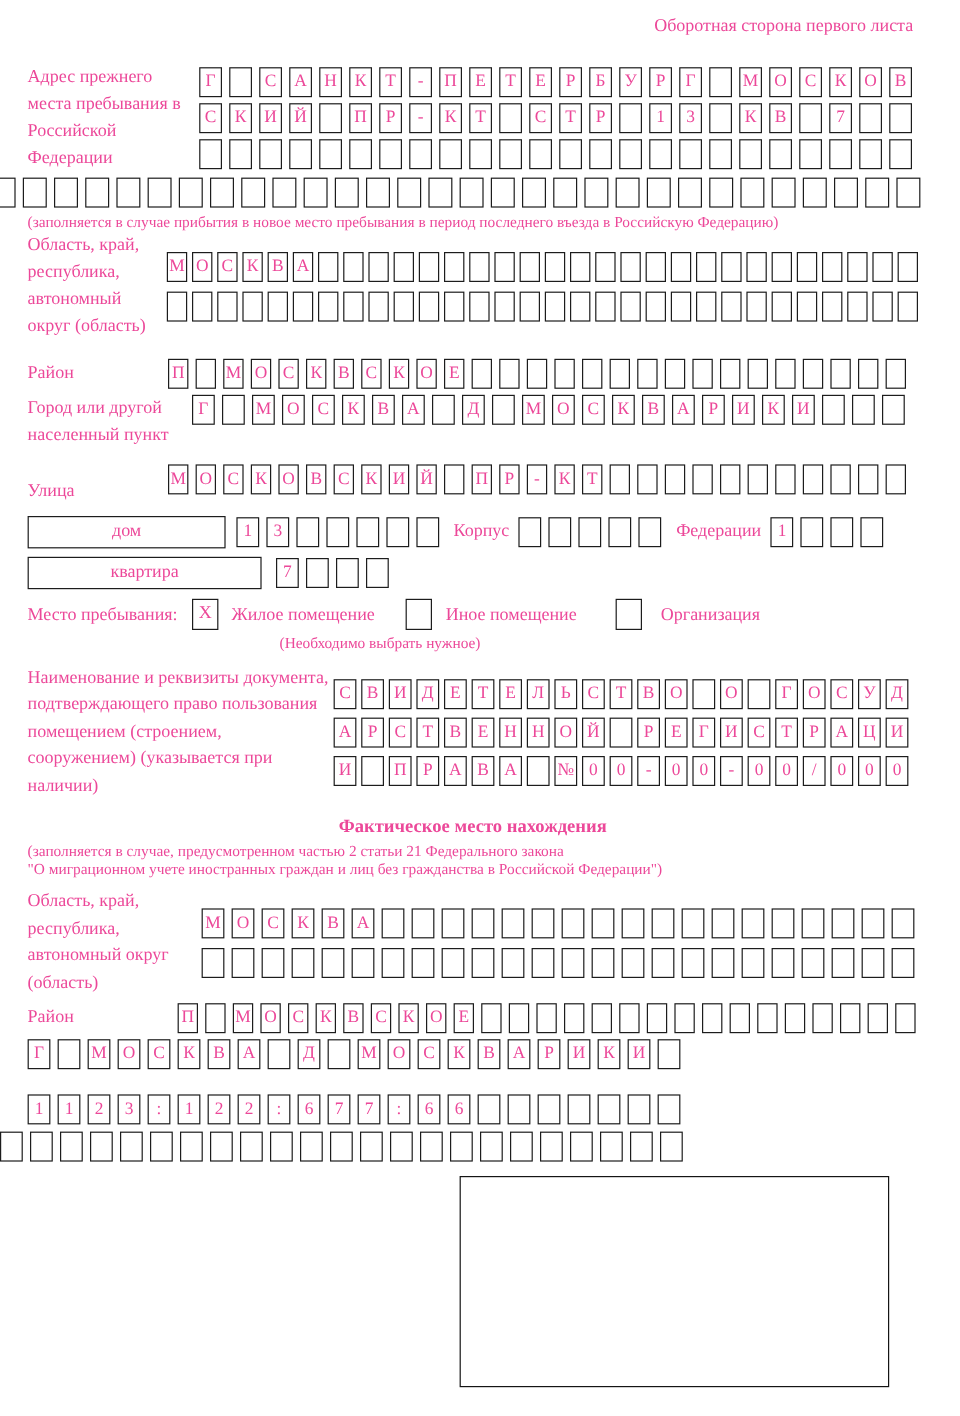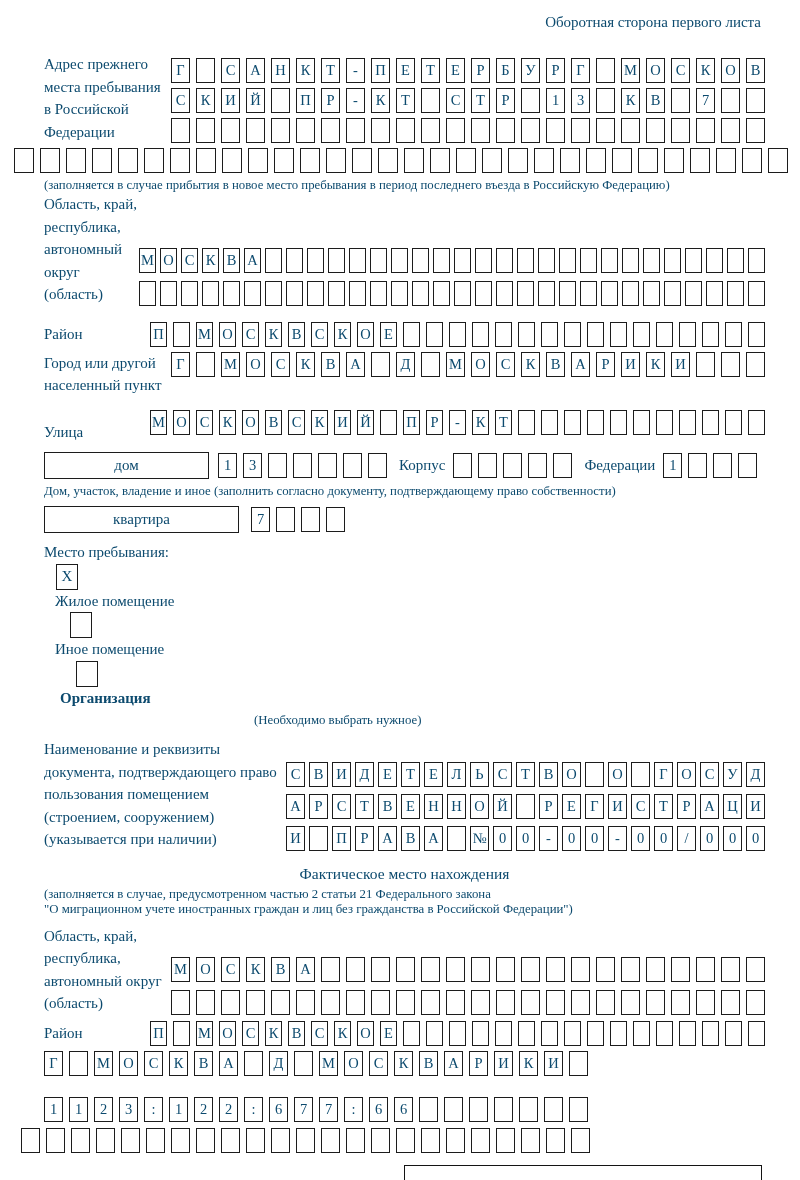--- a/index.html
+++ b/index.html
@@ -1,29 +1,29 @@
 <!DOCTYPE html>
 <html><head>
 <meta charset="utf-8">
 <style>
   html,body{margin:0;padding:0;background:#fff;}
   .page{
     width:800px;height:1180px;box-sizing:border-box;
-    padding:14px 35px 0 44px;position:relative;overflow:hidden;
-    background:#fff;color:#0c4a6e;
+    padding:14px 35px 0 23px;position:relative;overflow:hidden;
+    background:#fff;color:#ec4899;
     font-family:"Liberation Serif", serif;
   }
   .corner{ text-align:right; font-size:15px; margin-right:4px; }
   .lbl{ font-size:15px; line-height:1.5; }
   .note{ font-size:12.8px; }
   .center{ }
   .sect-title{ text-align:center; font-weight:bold; font-size:16px; margin:12px 0 8px 0; }
-  .sub-title{ text-align:center; font-weight:normal; font-size:15.5px; margin:14px 0 4px 0; }
-
-  .frow{ display:flex; align-items:flex-end; }
+  .sub-title{ text-align:center; font-weight:bold; font-size:15.5px; margin:14px 0 4px 0; }
+
+  .frow{ display:flex; align-items:center; }
   .rows{ display:flex; flex-direction:column; gap:5px; }
 
   .boxrow{ display:flex; }
   .cell{
     box-sizing:border-box; height:25px; border:1.6px solid #1c1c1c;
     display:flex; align-items:center; justify-content:center;
     font-size:14.5px; background:#fff; flex:0 0 auto;
   }
   .bw24{ gap:6px; } .bw24 .cell{ width:19px; }
   .bw30t{ gap:6px; } .bw30t .cell{ width:20px; }
@@ -358,40 +358,39 @@
         <div class="cell"></div>
       </div>
     <div class="lbl" style="margin:0 8px 0 12px;">Федерации</div>
     <div class="boxrow bwS">
         <div class="cell">1</div>
         <div class="cell"></div>
         <div class="cell"></div>
         <div class="cell"></div>
       </div>
   </div>
-  <div class="note" style="margin-top:5px;">Дом, участок, владение и иное (заполнить согласно документу, подтверждающему право собственности)</div>
 
   <div class="frow" style="margin-top:7px;align-items:center;">
     <div class="bigbox" style="width:195px;">квартира</div>
     <div class="boxrow bwS" style="margin-left:12px;">
         <div class="cell">7</div>
         <div class="cell"></div>
         <div class="cell"></div>
         <div class="cell"></div>
       </div>
   </div>
 
-  <div class="frow" style="margin-top:8px;align-items:flex-start;flex-direction:column;">
+  <div class="frow" style="margin-top:8px;align-items:flex-end;">
     <div class="lbl">Место пребывания:</div>
     <div class="chk" style="margin-left:12px;">X</div>
     <div class="lbl" style="margin-left:11px;">Жилое помещение</div>
     <div class="chk" style="margin-left:26px;"></div>
     <div class="lbl" style="margin-left:11px;">Иное помещение</div>
     <div class="chk" style="margin-left:32px;"></div>
-    <div class="lbl" style="margin-left:16px;font-weight:bold;">Организация</div>
+    <div class="lbl" style="margin-left:16px;">Организация</div>
   </div>
   <div class="note" style="margin:4px 0 0 210px;">(Необходимо выбрать нужное)</div>
 
   <div class="frow" style="margin-top:10px;">
     <div class="lbl" style="width:255px;">Наименование и реквизиты документа, подтверждающего право пользования помещением (строением, сооружением) (указывается при наличии)</div>
     <div class="rows" style="gap:7px;padding-top:2px;">
       <div class="boxrow bw21">
           <div class="cell">С</div>
           <div class="cell">В</div>
           <div class="cell">И</div>

